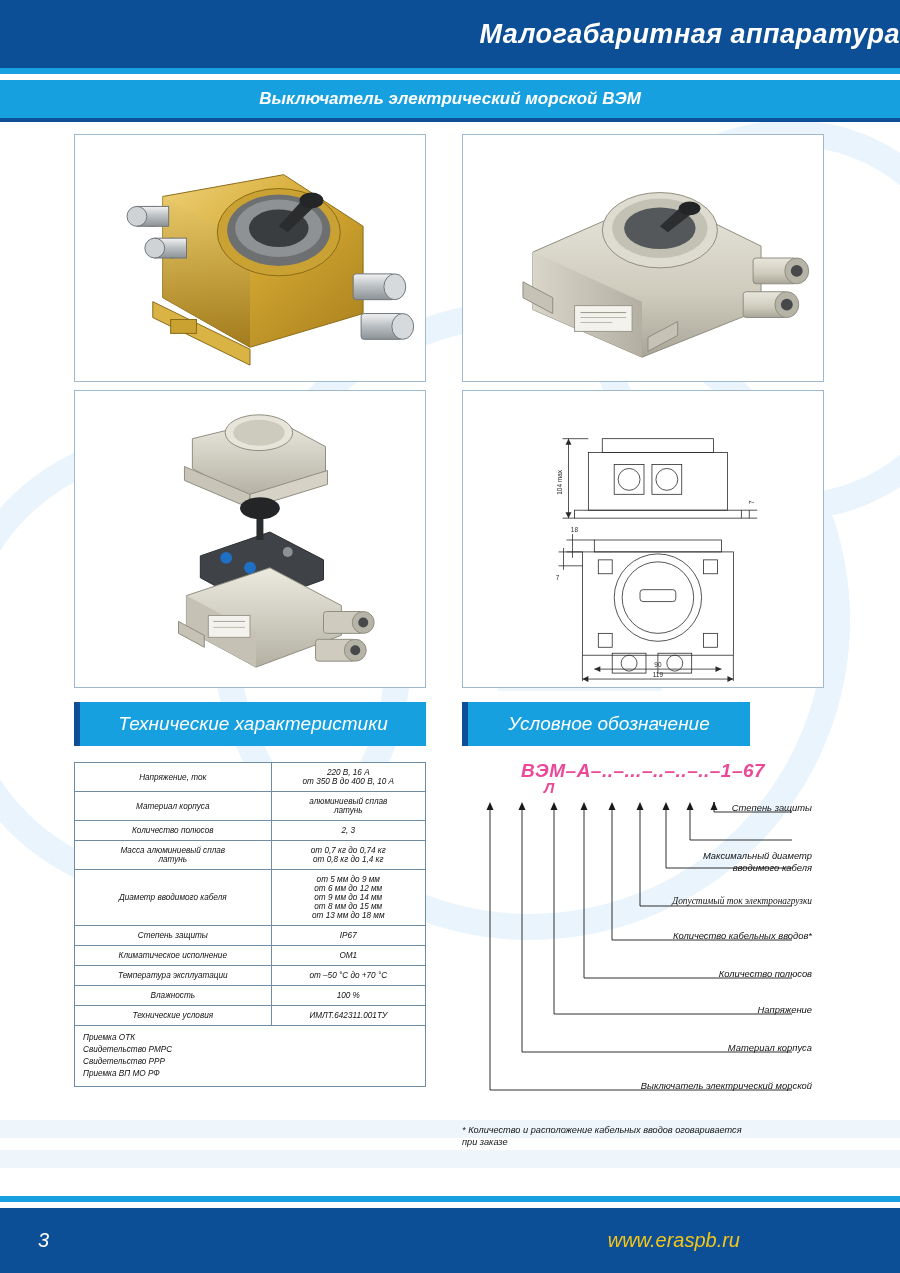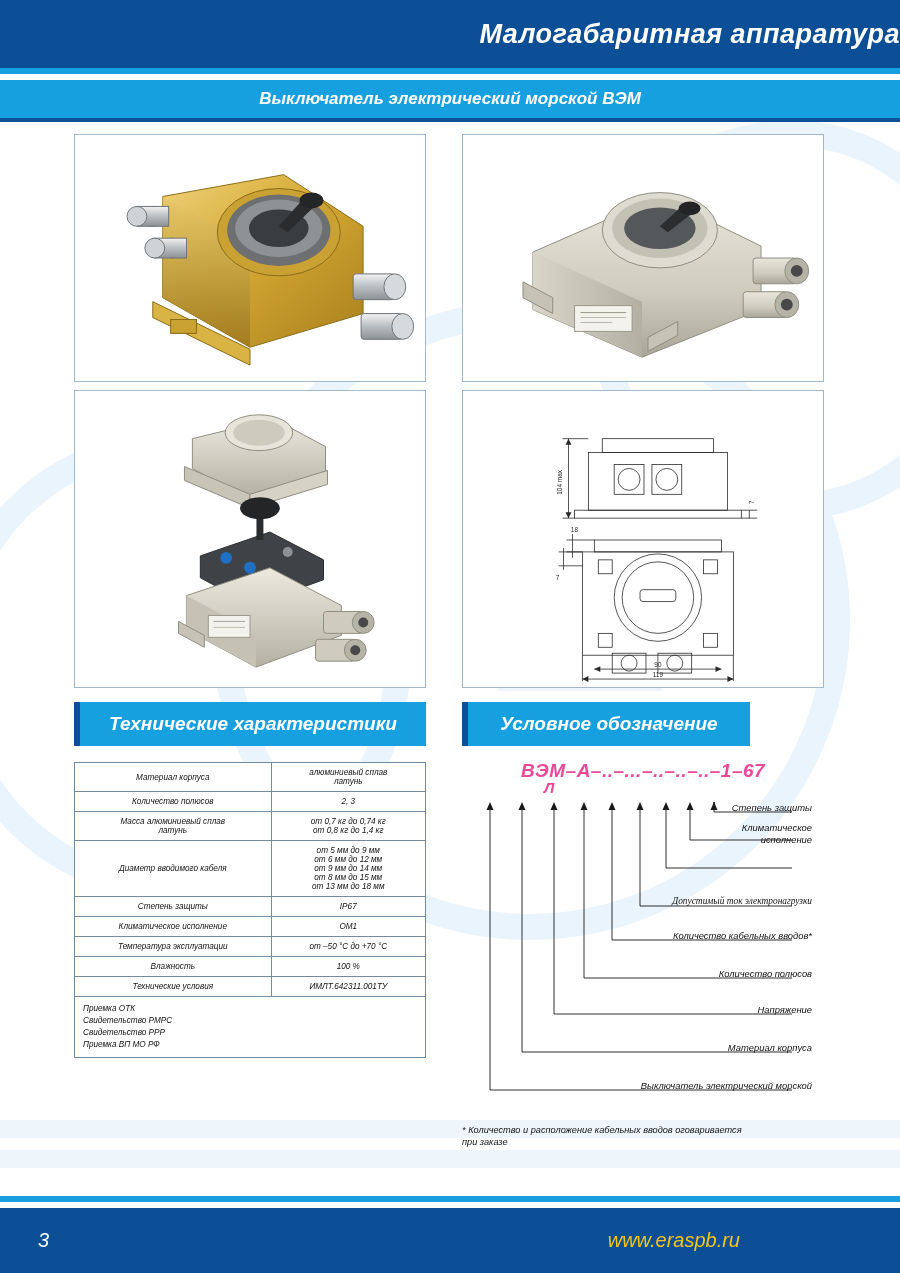--- a/index.html
+++ b/index.html
@@ -70,21 +70,21 @@
   .panel-2 { left:462px; top:134px; width:362px; height:248px; }
   .panel-3 { left:74px;  top:390px; width:352px; height:298px; }
   .panel-4 { left:462px; top:390px; width:362px; height:298px; }
 
   
   .sect-title {
     position:absolute; height:44px; background:#17a0e0;
     border-left:6px solid #0d4f96; z-index:3;
   }
   .sect-title span {
-    display:block; color:#ffffff; font-style:italic; font-weight:bold;
+    display:block; color:#ffffff; font-style:italic; font-weight:normal;
     font-size:19px; text-align:center; line-height:44px;
   }
   .sect-1 { left:74px; top:702px; width:352px; }
   .sect-2 { left:462px; top:702px; width:288px; }
 
   
   .spec-table {
     position:absolute; left:74px; top:762px; width:352px;
     border:1px solid #6f8ca5; border-collapse:collapse;
     background:#ffffff; z-index:3;
@@ -362,20 +362,27 @@
 <div class="sect-title sect-1">
   <span>Технические характеристики</span>
 </div>
 <div class="sect-title sect-2">
   <span>Условное обозначение</span>
 </div>
 
 <table class="spec-table">
   <tbody>
     <tr>
+      <td class="k">Напряжение, ток</td>
+      <td class="v">
+        <span class="sub">220 В, 16 А</span>
+        <span class="sub">от 350 В до 400 В, 10 А</span>
+      </td>
+    </tr>
+    <tr>
       <td class="k">Материал корпуса</td>
       <td class="v">
         <span class="sub">алюминиевый сплав</span>
         <span class="sub">латунь</span>
       </td>
     </tr>
     <tr>
       <td class="k">Количество полюсов</td>
       <td class="v">2, 3</td>
     </tr>
@@ -462,22 +469,22 @@
       <path d="M178 54 L178 150 L330 150"></path>
       <path d="M150 54 L150 184 L330 184"></path>
       <path d="M122 54 L122 222 L330 222"></path>
       <path d="M92  54 L92  258 L330 258"></path>
       <path d="M60  54 L60  296 L330 296"></path>
       <path d="M28  54 L28  334 L330 334"></path>
     </g>
   </svg>
 
   <div class="desig-label" style="left:0; top:46px; width:350px;">Степень защиты</div>
-  <div class="desig-label" style="left:0; top:66px; width:350px; white-space:pre-line;">Климатическое
-исполнение</div>
+  <div class="desig-label" style="left:0; top:94px; width:350px; white-space:pre-line;">Максимальный диаметр
+вводимого кабеля</div>
   <div class="desig-label" style="left:0; top:140px; width:350px;font-family:Liberation Serif, serif;">Допустимый ток электронагрузки</div>
   <div class="desig-label" style="left:0; top:174px; width:350px;">Количество кабельных вводов*</div>
   <div class="desig-label" style="left:0; top:212px; width:350px;">Количество полюсов</div>
   <div class="desig-label" style="left:0; top:248px; width:350px;">Напряжение</div>
   <div class="desig-label" style="left:0; top:286px; width:350px;">Материал корпуса</div>
   <div class="desig-label" style="left:0; top:324px; width:350px;">Выключатель электрический морской</div>
 
   <div class="desig-note" style="white-space:pre-line;">* Количество и расположение кабельных вводов оговаривается
    при заказе</div>
 </div>

